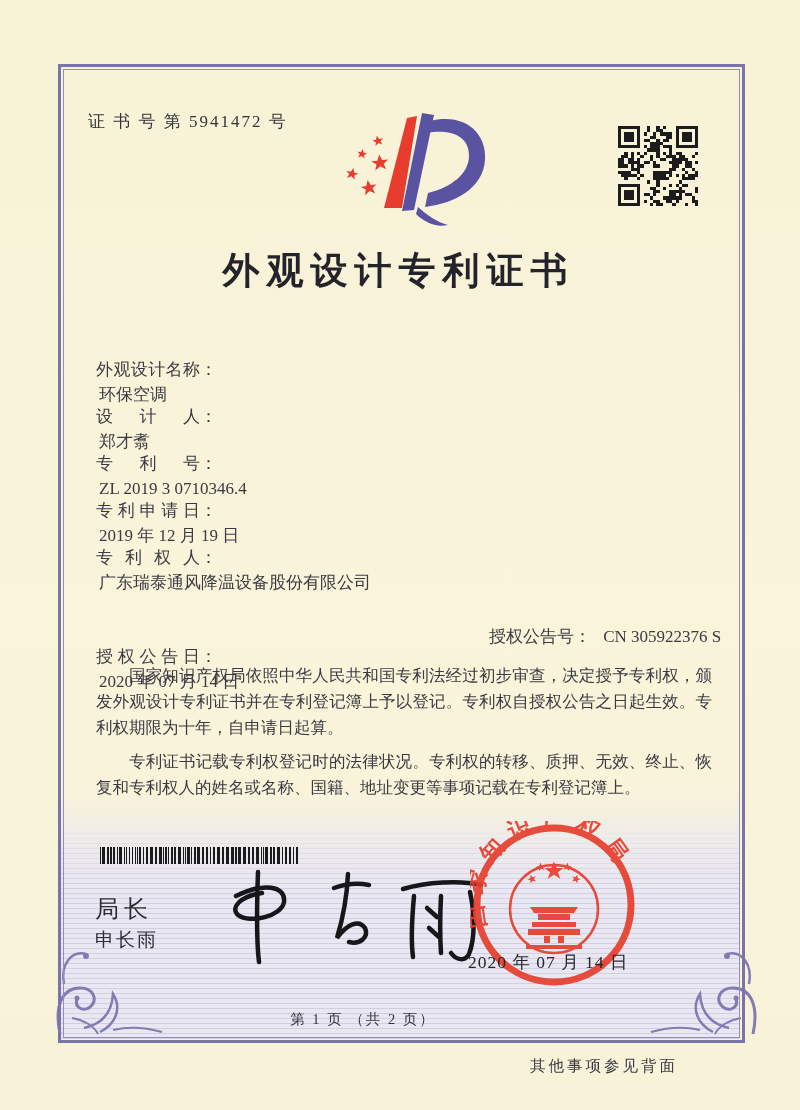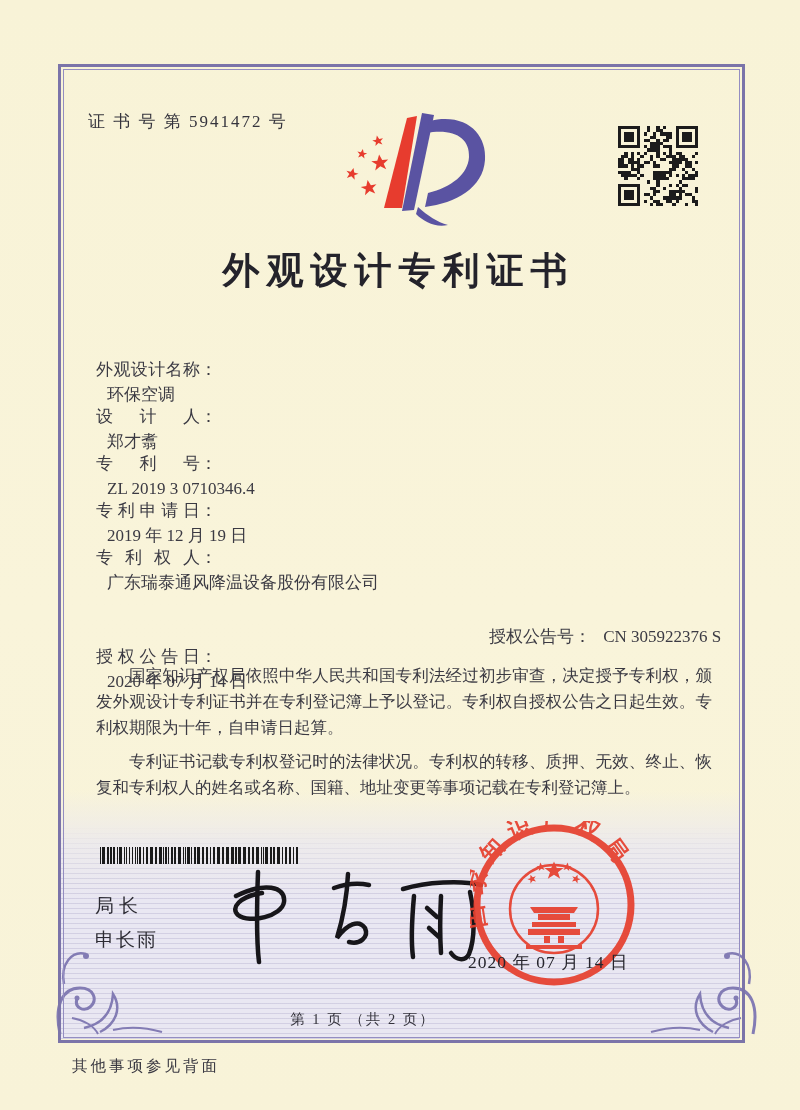--- a/index.html
+++ b/index.html
@@ -22,38 +22,38 @@
   
   .cert-no{position:absolute;left:88px;top:110px;font-size:17px;letter-spacing:2px;color:#35343d;z-index:3;}
   .logo{position:absolute;left:322px;top:108px;z-index:2;}
   .qr{position:absolute;left:618px;top:126px;width:80px;height:80px;z-index:2;}
   .title{position:absolute;left:58px;top:246px;width:681px;text-align:center;
     font-size:37px;font-weight:bold;letter-spacing:7px;color:#24232b;z-index:3;}
   
   .frow{position:absolute;left:96px;font-size:17px;color:#3b3a43;z-index:3;white-space:pre-line;}
   .lbl{display:inline-block;width:104px;text-align:justify;text-align-last:justify;vertical-align:top;}
   .colon{vertical-align:top;}
-  .val{display:inline-block;margin-left:11px;max-width:470px;vertical-align:top;line-height:27px;}
+  .val{display:inline-block;margin-left:3px;max-width:470px;vertical-align:top;line-height:27px;}
   .pair2{position:absolute;left:393px;top:0;white-space:nowrap;}
   
   .body-text{position:absolute;left:96px;top:655px;width:616px;z-index:3;
     font-size:16.5px;line-height:26px;text-align:justify;color:#3b3a43;}
   .body-text p{margin:8px 0 2px 0;text-indent:2em;}
   
   .barcode{position:absolute;left:100px;top:847px;z-index:3;}
-  .comm-title{position:absolute;left:95px;top:893px;font-size:19px;letter-spacing:5px;z-index:3;
+  .comm-title{position:absolute;left:95px;top:893px;font-size:24px;letter-spacing:5px;z-index:3;
     font-family:"Liberation Sans","DejaVu Sans",sans-serif;color:#2c2b33;}
   .comm-name{position:absolute;left:95px;top:927px;font-size:19px;letter-spacing:2px;z-index:3;
     font-family:"Liberation Sans","DejaVu Sans",sans-serif;color:#2c2b33;}
   .signature{position:absolute;left:198px;top:858px;z-index:3;}
   .seal{position:absolute;left:470px;top:821px;z-index:4;opacity:.93;}
   .issue-date{position:absolute;left:468px;top:950px;font-size:17.5px;letter-spacing:1px;color:#26252d;z-index:5;}
   .page-num{position:absolute;left:58px;top:1010px;width:610px;text-align:center;font-size:14.5px;
     letter-spacing:2px;color:#34333c;z-index:5;}
-  .back-note{position:absolute;left:72px;top:1056px;width:620px;text-align:left;font-size:15.5px;
+  .back-note{position:absolute;left:58px;top:1056px;width:620px;text-align:right;font-size:15.5px;
     letter-spacing:3px;color:#3a3942;z-index:3;}
   .flourish{position:absolute;z-index:5;}
   .fl-left{left:50px;top:938px;}
   .fl-right{left:648px;top:938px;transform:scaleX(-1);}
 </style>
 </head>
 <body>
 
 <div class="page">
 

